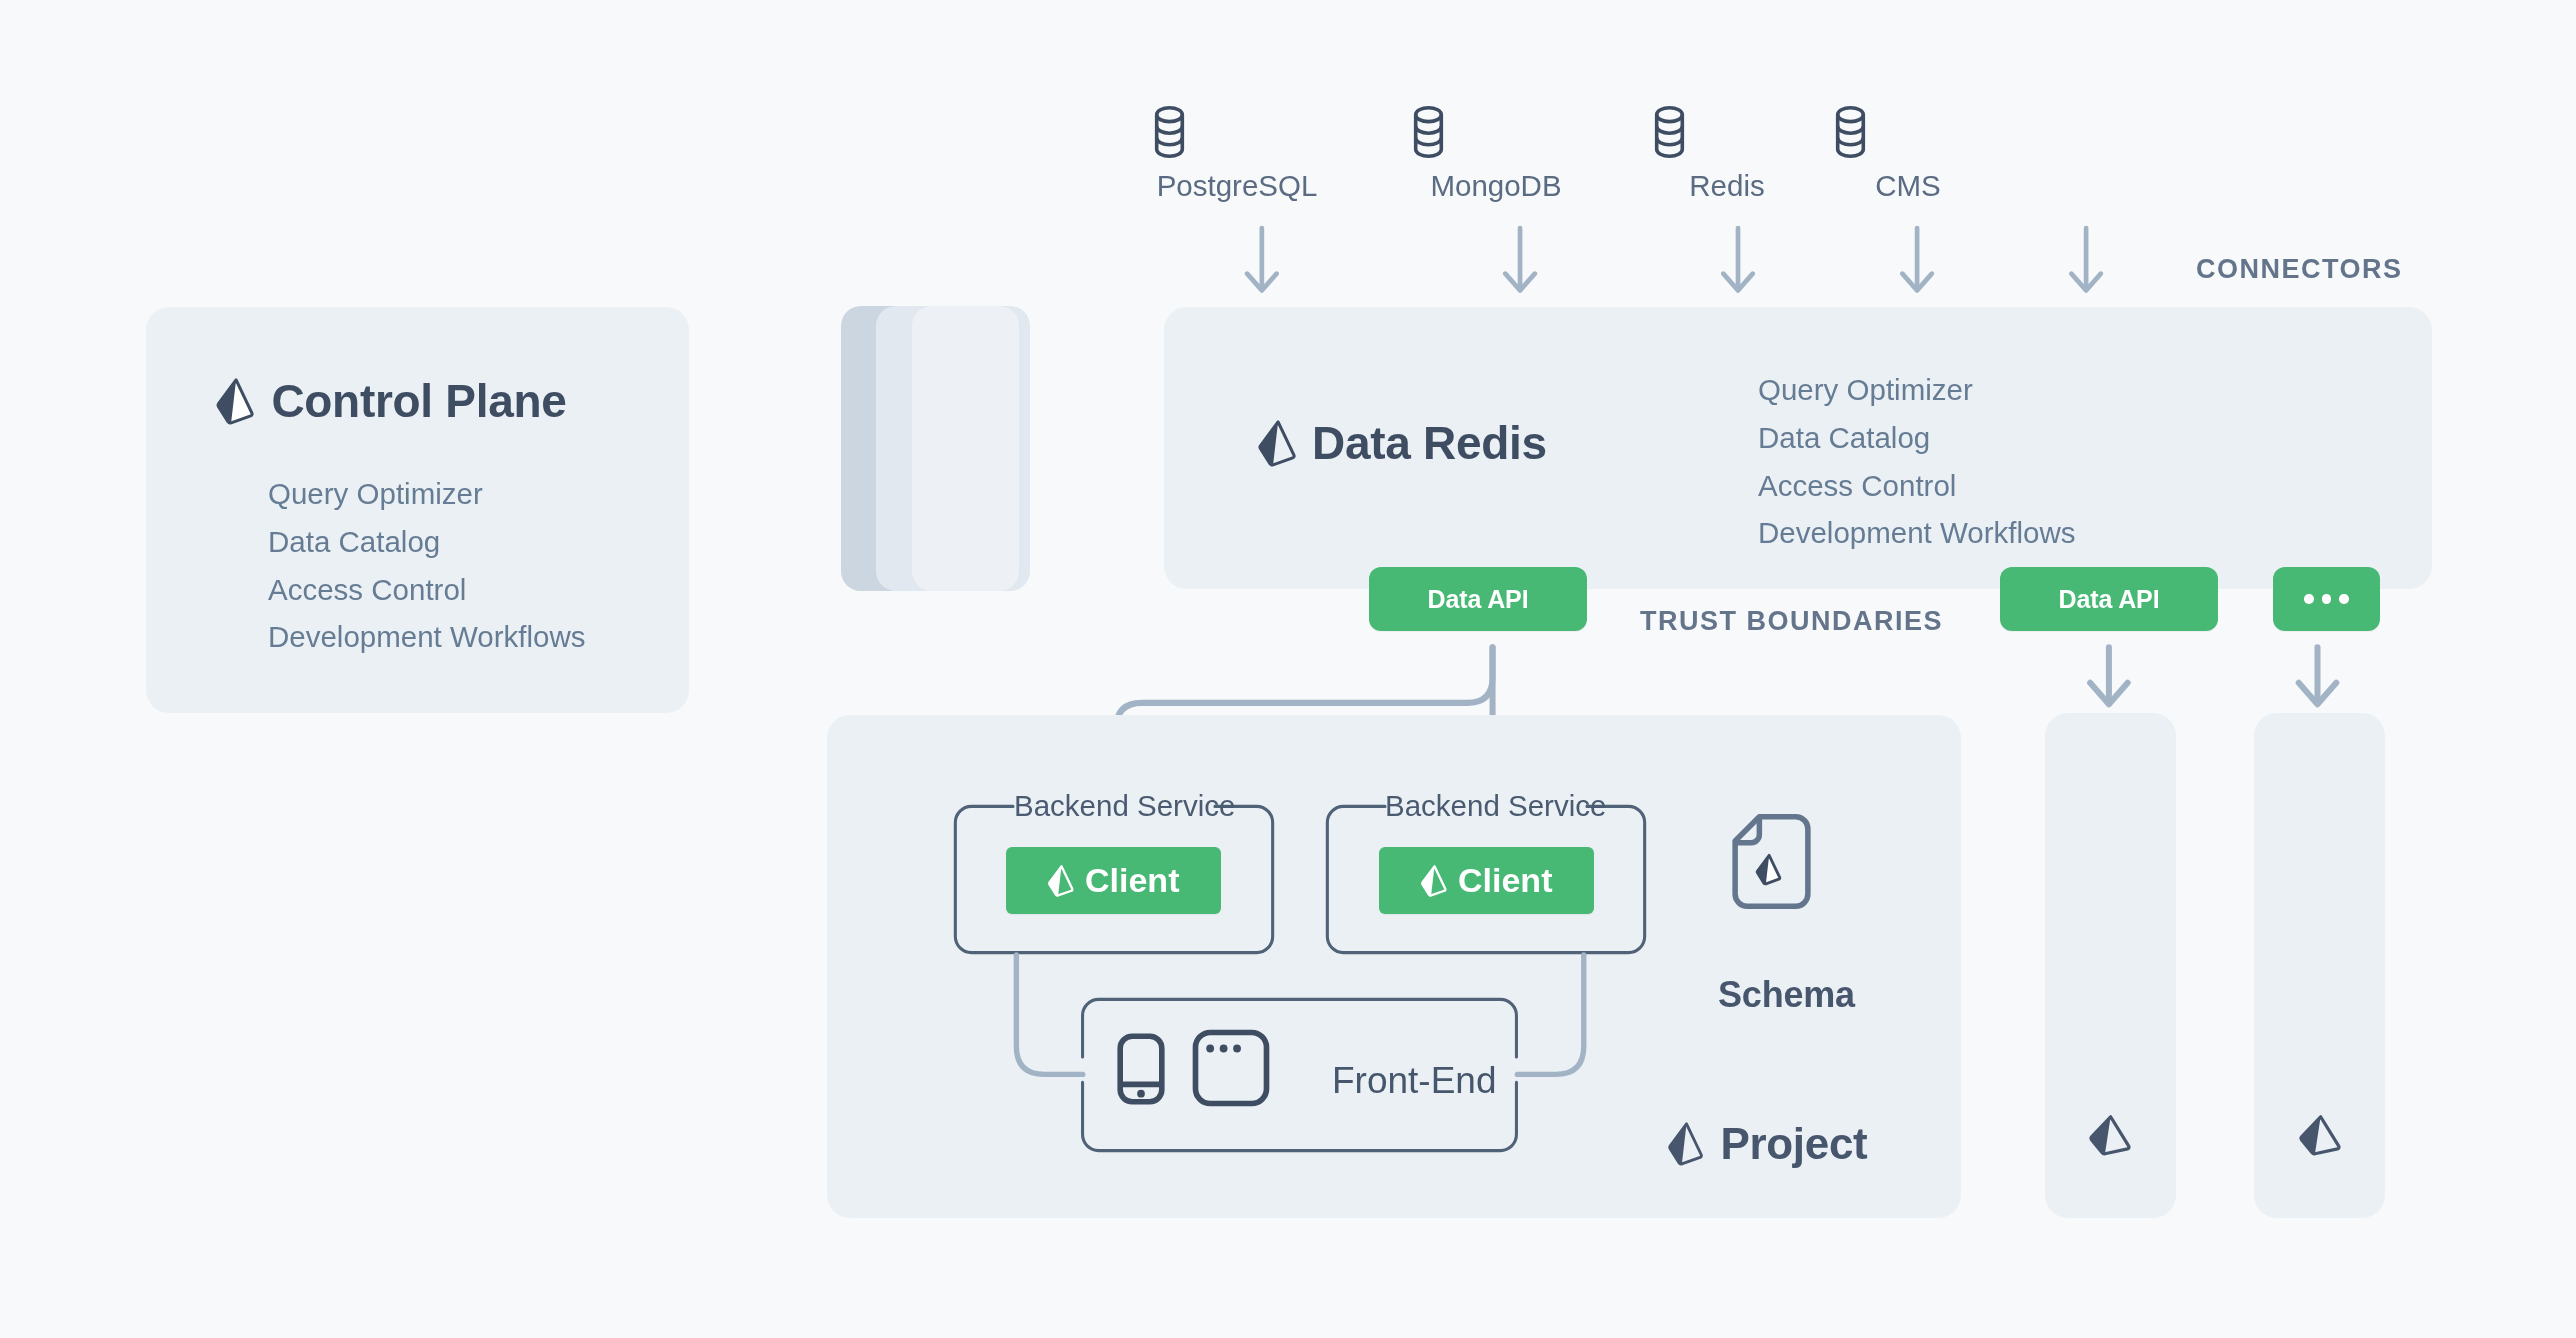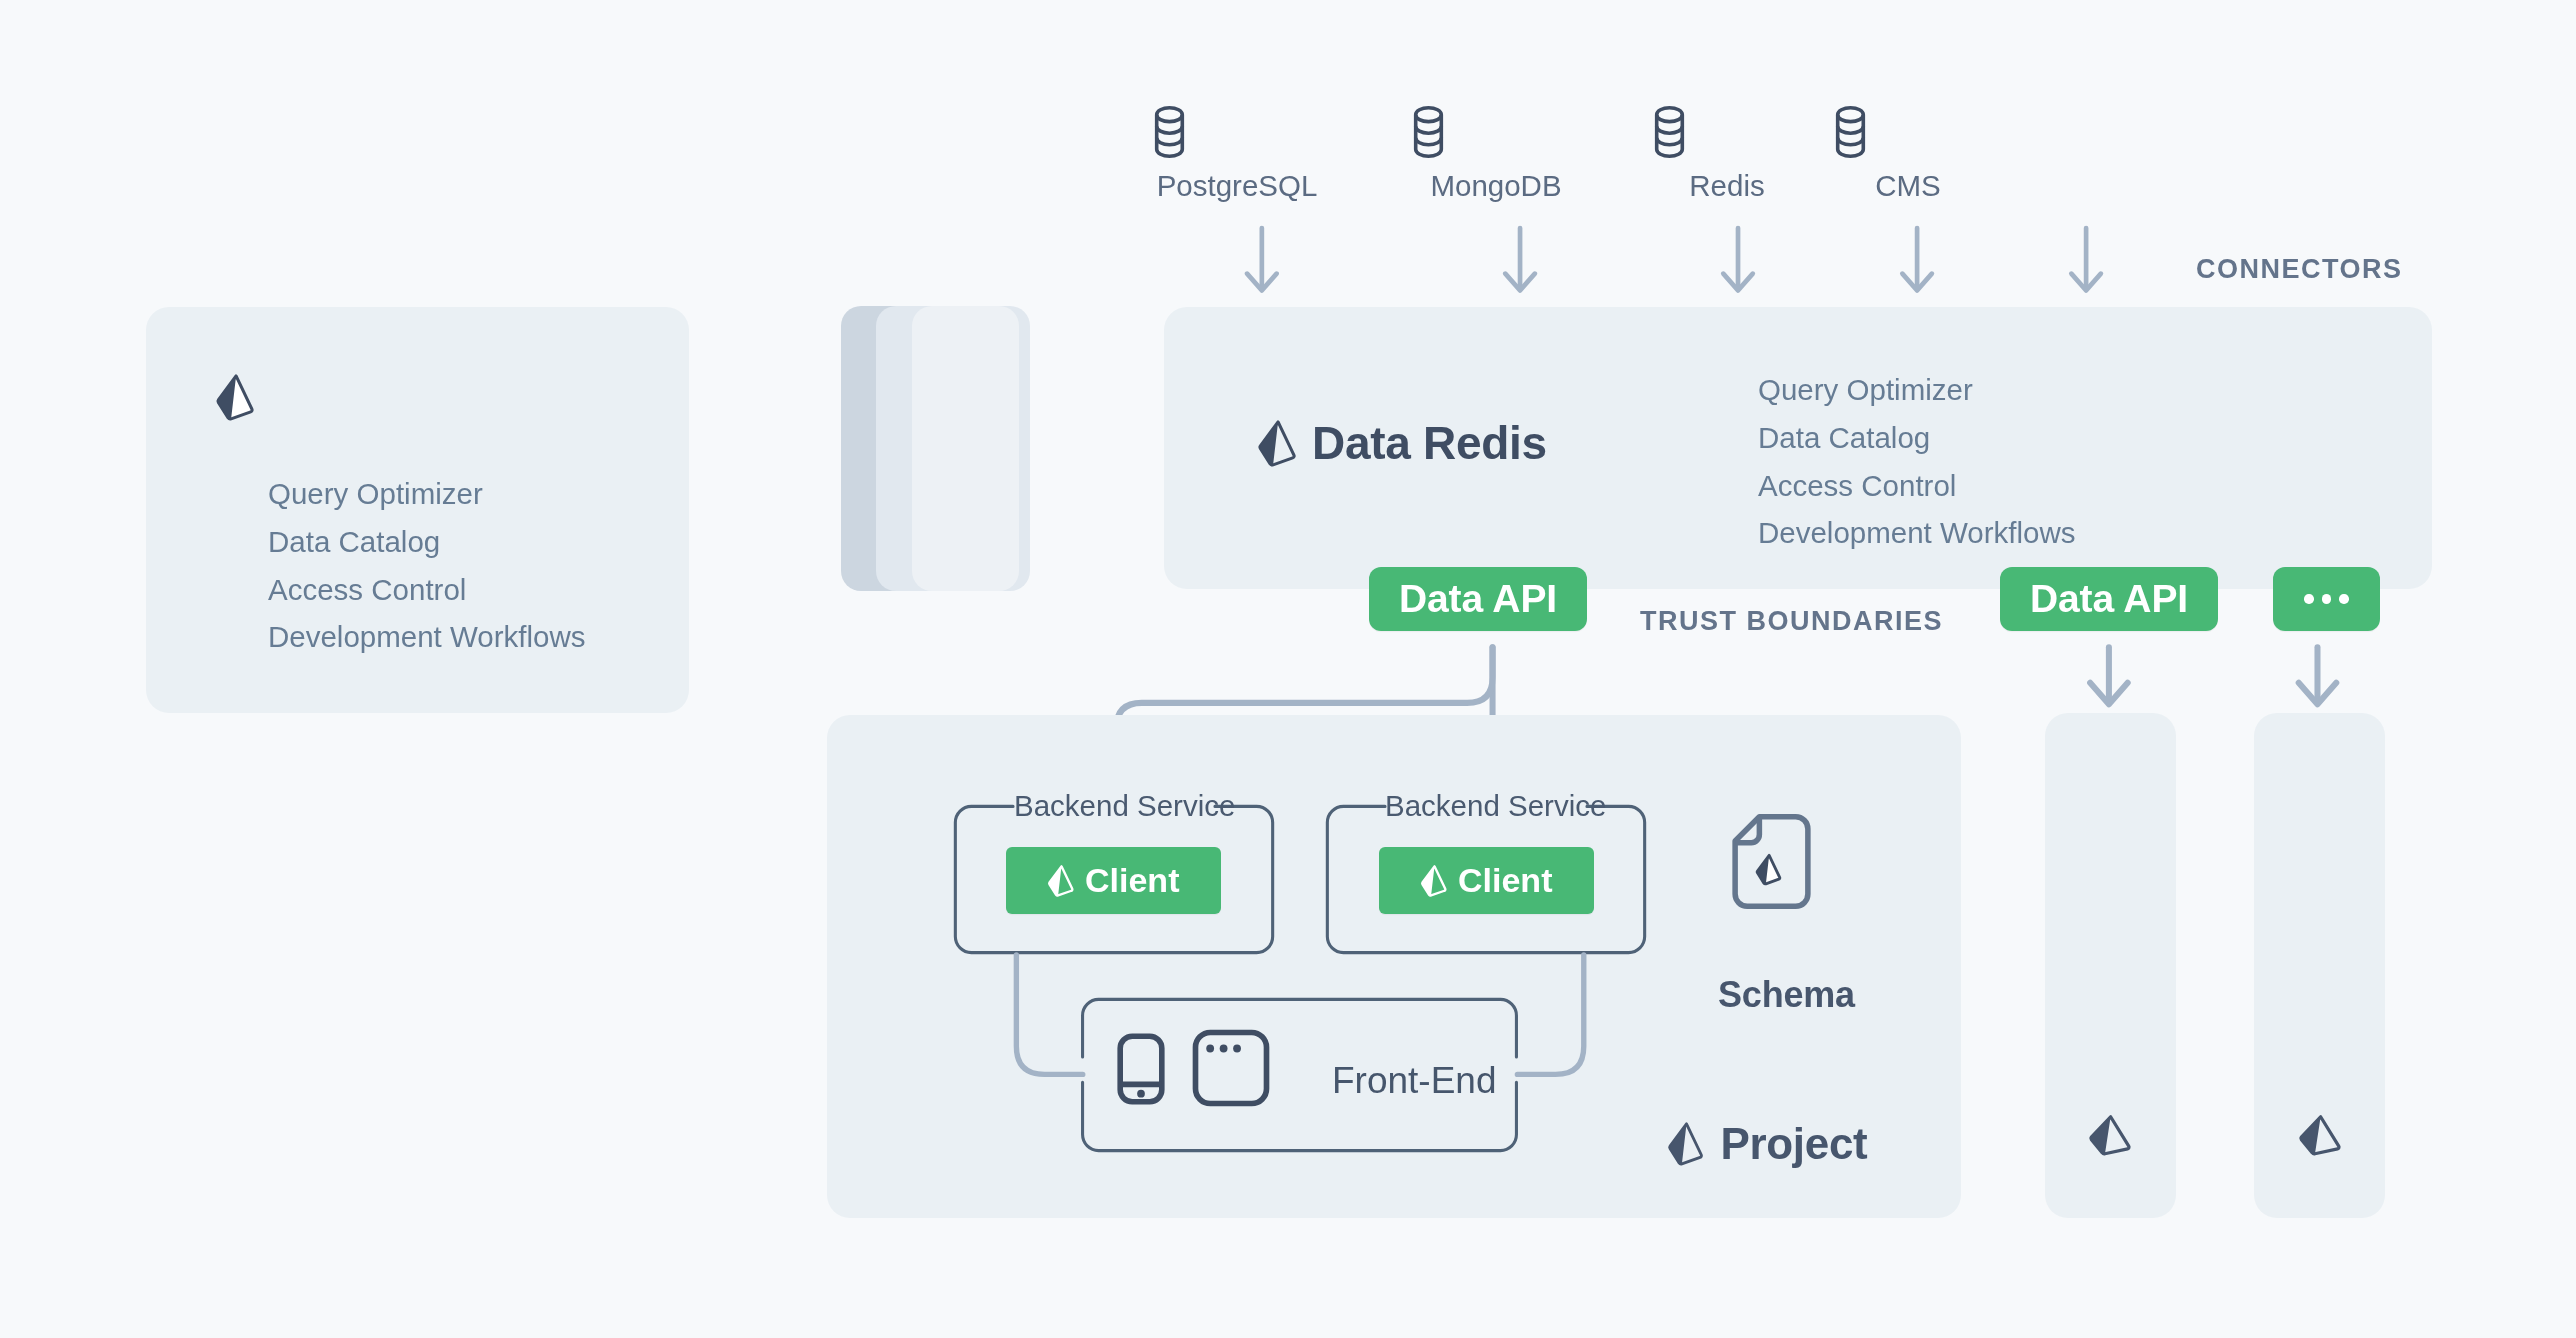--- a/index.html
+++ b/index.html
@@ -71,21 +71,21 @@
   
   .pill {
     position:absolute;
     background:#48b875;
     border-radius: 12px;
     color:#ffffff;
     display:flex; align-items:center; justify-content:center;
     font-weight: 700;
     box-shadow: 0 1.3px 0 rgba(0,0,0,0.04);
   }
-  .pill.data-api { font-size: 39px; letter-spacing: -0.1px; }
+  .pill.data-api { font-size: 25px; letter-spacing: -0.1px; }
   .pill.client {
     font-size: 34px; gap: 12px; border-radius: 6px;
   }
   .dots { display:flex; gap:8px; align-items:center; }
   .dots i { width:9.4px; height:9.4px; background:#fff; border-radius:50%; display:block; }
 
   .trust-caption {
     position:absolute;
     font-size: 27px; font-weight:700; letter-spacing: 1.5px;
     color:#64748b;
@@ -193,20 +193,21 @@
 
   <div class="plane-title" style="left:216px; top:374px;">
     <span>
       <svg width="38" height="47" viewBox="0 0 28 35">
         <path d="M14.8 1.4 L26.6 26.1 a1.5 1.5 0 0 1 -.9 2.1 L11.1 33.4
                  a1.9 1.9 0 0 1 -2.2 -.7 L1.6 21.1 a1.7 1.7 0 0 1 .05 -1.9 Z" fill="#fff" stroke="#3f4d63" stroke-width="2.3" stroke-linejoin="round"></path>
         <path d="M14.8 1.4 L11.1 33.4 a1.9 1.9 0 0 1 -2.2 -.7 L1.6 21.1
                  a1.7 1.7 0 0 1 .05 -1.9 Z" fill="#3f4d63"></path>
       </svg>
     </span>
+    <span>Control Plane</span>
   </div>
 
   <div class="feature-list" style="left:268px; top:470px;">
     <div>Query Optimizer</div>
     <div>Data Catalog</div>
     <div>Access Control</div>
     <div>Development Workflows</div>
   </div>
 
   <div class="stack-card" style="left:841px; top:306px; width:154px; height:285px; background:#ccd6e0;"></div>

